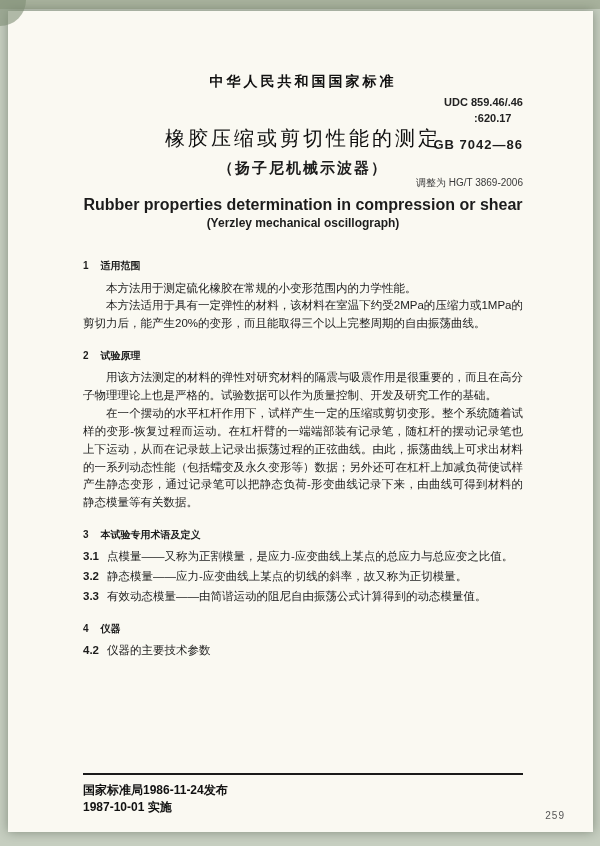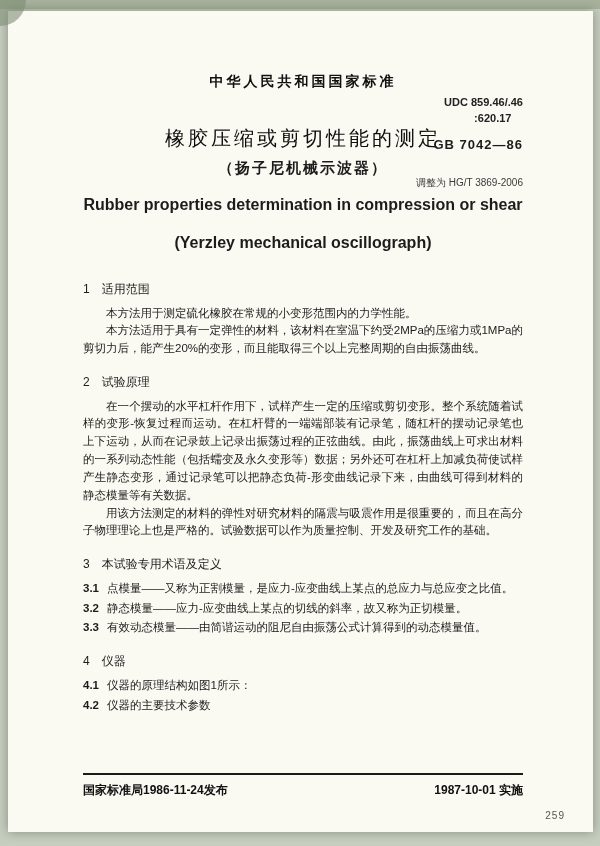--- a/index.html
+++ b/index.html
@@ -32,35 +32,35 @@
   
   .header { position: relative; padding-top: 62px; text-align: center; }
   .std-label { font-size: 14px; font-weight: bold; letter-spacing: 3px; color: #111; }
   .udc { position: absolute; right: 0; top: 84px; text-align: left; font-size: 11px; font-weight: bold; line-height: 1.45; color: #222; }
   .udc2 { padding-left: 30px; }
   .main-title { margin-top: 34px; font-size: 20px; font-weight: normal; letter-spacing: 3px; color: #0e0e0e; }
   .sub-title { margin-top: 7px; font-size: 15px; font-weight: bold; letter-spacing: 2px; }
   .gb-no { position: absolute; right: 0; top: 126px; font-size: 13px; font-weight: bold; letter-spacing: 1px; }
   .adjust { position: absolute; right: 0; top: 165px; font-size: 10px; color: #3a3a3a; }
   .en-title { margin-top: 18px; font-size: 16px; font-weight: bold; }
-  .en-sub { margin-top: 20px; font-size: 16px; font-weight: bold; }
+  .en-sub { margin-top: 2px; font-size: 12px; font-weight: bold; }
   
   .bodytext { margin-top: 28px; font-size: 11.5px; line-height: 1.55; text-align: justify; }
   .section { margin-top: 15px; }
   .section:first-child { margin-top: 0; }
-  .sec-heading { font-weight: normal; margin-bottom: 6px; font-size: 12px; }
+  .sec-heading { font-weight: bold; margin-bottom: 6px; font-size: 10px; }
   .sec-num { margin-right: 12px; }
   .para { margin: 0; text-indent: 2em; }
   .para.no-indent { text-indent: 0; }
   .item { margin: 2px 0 0 0; }
   .item-num { font-weight: bold; margin-right: 8px; }
   
   .footer { position: absolute; left: 75px; right: 70px; top: 762px; }
   .footer-line { border-top: 2px solid #1a1a1a; }
-  .footer-row { display: flex; justify-content: space-between; padding-top: 7px; font-size: 12px; font-weight: bold; color: #111; }
+  .footer-row { display: flex; justify-content: space-between; padding-top: 7px; font-size: 12px; font-weight: bold; color: #111; flex-direction: column; }
   .page-no { position: absolute; right: 28px; top: 799px; font-size: 10px; color: #555; letter-spacing: 1px; }
 </style>
 </head>
 <body>
 
 <div class="scan">
   <div class="paper">
     <div class="content">
 
       <div class="header">
@@ -84,22 +84,22 @@
             <span class="sec-num">1</span><span class="sec-title">适用范围</span>
           </div>
           <p class="para">本方法用于测定硫化橡胶在常规的小变形范围内的力学性能。</p>
           <p class="para">本方法适用于具有一定弹性的材料，该材料在室温下约受2MPa的压缩力或1MPa的剪切力后，能产生20%的变形，而且能取得三个以上完整周期的自由振荡曲线。</p>
         </div>
 
         <div class="section">
           <div class="sec-heading">
             <span class="sec-num">2</span><span class="sec-title">试验原理</span>
           </div>
+          <p class="para">用该方法测定的材料的弹性对研究材料的隔震与吸震作用是很重要的，而且在高分子物理理论上也是严格的。试验数据可以作为质量控制、开发及研究工作的基础。</p>
           <p class="para">在一个摆动的水平杠杆作用下，试样产生一定的压缩或剪切变形。整个系统随着试样的变形-恢复过程而运动。在杠杆臂的一端端部装有记录笔，随杠杆的摆动记录笔也上下运动，从而在记录鼓上记录出振荡过程的正弦曲线。由此，振荡曲线上可求出材料的一系列动态性能（包括蠕变及永久变形等）数据；另外还可在杠杆上加减负荷使试样产生静态变形，通过记录笔可以把静态负荷-形变曲线记录下来，由曲线可得到材料的静态模量等有关数据。</p>
-          <p class="para">用该方法测定的材料的弹性对研究材料的隔震与吸震作用是很重要的，而且在高分子物理理论上也是严格的。试验数据可以作为质量控制、开发及研究工作的基础。</p>
         </div>
 
         <div class="section">
           <div class="sec-heading">
             <span class="sec-num">3</span><span class="sec-title">本试验专用术语及定义</span>
           </div>
           <p class="para no-indent item">
             <span class="item-num">3.1</span><span>点模量——又称为正割模量，是应力-应变曲线上某点的总应力与总应变之比值。</span>
           </p>
           <p class="para no-indent item">
@@ -108,23 +108,20 @@
           <p class="para no-indent item">
             <span class="item-num">3.3</span><span>有效动态模量——由简谐运动的阻尼自由振荡公式计算得到的动态模量值。</span>
           </p>
         </div>
 
         <div class="section">
           <div class="sec-heading">
             <span class="sec-num">4</span><span class="sec-title">仪器</span>
           </div>
           <p class="para no-indent item">
-            <span class="item-num">4.1</span><span>仪器的原理结构如图1所示：</span>
-          </p>
-          <p class="para no-indent item">
             <span class="item-num">4.2</span><span>仪器的主要技术参数</span>
           </p>
         </div>
 
       </div>
     </div>
 
     <div class="footer">
       <div class="footer-line"></div>
       <div class="footer-row">

